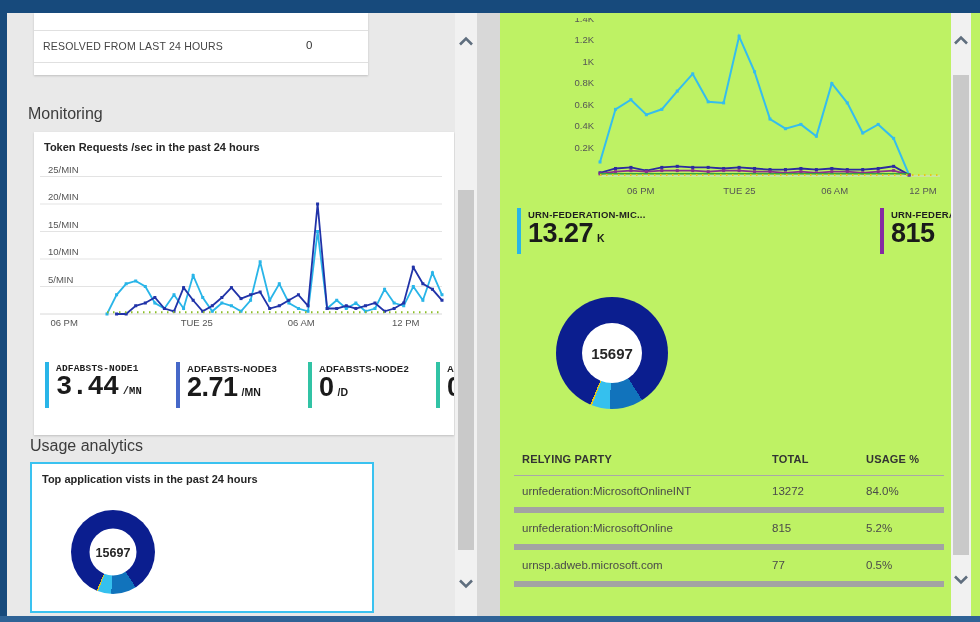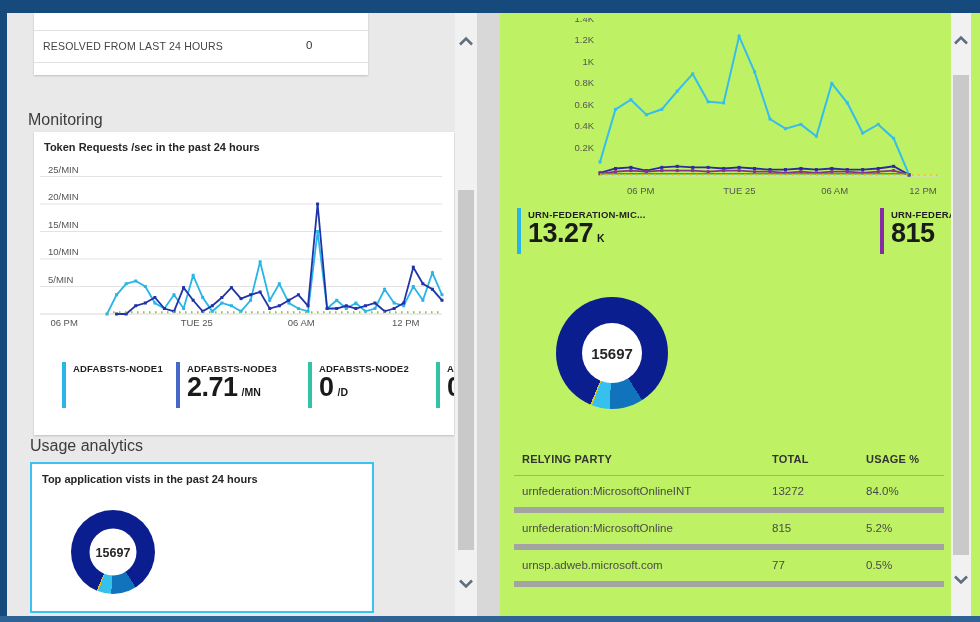--- a/index.html
+++ b/index.html
@@ -20,21 +20,21 @@
 
   
   .card{position:absolute;background:#fff;box-shadow:0 1px 2px rgba(0,0,0,0.18);}
   .resolved-card{left:27px;top:0;width:334px;height:62px;}
   .resolved-row{position:absolute;left:0;top:17px;width:100%;height:31px;
       border-top:1px solid #e0e0e0;border-bottom:1px solid #e0e0e0;text-decoration:underline;}
   .resolved-label{position:absolute;left:9px;top:9px;font-size:10.5px;color:#444;letter-spacing:.2px;}
   .resolved-value{position:absolute;left:272px;top:8px;font-size:11.5px;color:#333;}
 
   .section-heading{position:absolute;font-size:16px;color:#3c3c3c;}
-  .monitoring-heading{left:21px;top:98px;}
+  .monitoring-heading{left:21px;top:92px;}
   .usage-heading{left:23px;top:424px;}
 
   .monitoring-card{left:27px;top:119px;width:420px;height:303px;}
   .chart-title{position:absolute;left:10px;top:9px;font-size:11px;font-weight:bold;color:#262626;}
   .usage-card{left:23px;top:449px;width:340px;height:147px;border:2px solid #3ac2f0;box-shadow:none;}
 
   
   .metrics-row{position:absolute;overflow:hidden;}
   .metric{position:absolute;top:0;height:46px;border-left:4px solid #999;padding-left:7px;}
   .metric-label{font-size:9.5px;font-weight:bold;color:#1f1f1f;letter-spacing:.2px;white-space:nowrap;margin-top:1px;}
@@ -171,22 +171,23 @@
             <rect x="345.07142857142856" y="151.75" width="3" height="3" fill="#2133a8"></rect>
             <rect x="354.6428571428571" y="149" width="3" height="3" fill="#2133a8"></rect>
             <rect x="364.2142857142857" y="143.5" width="3" height="3" fill="#2133a8"></rect>
             <rect x="373.7857142857143" y="107.75" width="3" height="3" fill="#2133a8"></rect>
             <rect x="383.35714285714283" y="124.25" width="3" height="3" fill="#2133a8"></rect>
             <rect x="392.92857142857144" y="129.75" width="3" height="3" fill="#2133a8"></rect>
             <rect x="402.5" y="140.75" width="3" height="3" fill="#2133a8"></rect>
             <polyline points="69.0,154.3 78.6,154.3 88.1,154.3 97.7,154.3 107.3,154.3 116.9,154.3 126.4,154.3 136.0,154.3 145.6,154.3 155.1,154.3 164.7,154.3 174.3,154.3 183.9,154.3 193.4,154.3 203.0,154.3 212.6,154.3 222.1,154.3 231.7,154.3 241.3,154.3 250.9,154.3 260.4,154.3 270.0,154.3 279.6,154.3 289.1,154.3 298.7,154.3 308.3,154.3 317.9,154.3 327.4,154.3 337.0,154.3 346.6,154.3 356.1,154.3 365.7,154.3 375.3,154.3 384.9,154.3 394.4,154.3 404.0,154.3" fill="none" stroke="#8cbf26" stroke-width="2" stroke-dasharray="1.5,4.5"></polyline>
           </svg></div>
       <div class="metrics-row" style="left:10px;top:230px;width:410px;height:50px;" id="metrics-left">
-          <div class="metric" style="left: 18px; width: 125px; border-left-color: rgb(41, 181, 232);">
+          <div class="metric" style="left: 1px; width: 125px; border-left-color: rgb(41, 181, 232); font-family: Liberation Mono, monospace;">
             <div class="metric-label">ADFABSTS-NODE1</div>
+            <div class="metric-valrow"><span class="metric-value">3.44</span><span class="metric-unit">/MN</span></div>
           </div>
           <div class="metric" style="left: 132px; width: 125px; border-left-color: rgb(70, 104, 200);">
             <div class="metric-label">ADFABSTS-NODE3</div>
             <div class="metric-valrow"><span class="metric-value">2.71</span><span class="metric-unit">/MN</span></div>
           </div>
           <div class="metric" style="left: 264px; width: 120px; border-left-color: rgb(49, 195, 165);">
             <div class="metric-label">ADFABSTS-NODE2</div>
             <div class="metric-valrow"><span class="metric-value">0</span><span class="metric-unit">/D</span></div>
           </div>
           <div class="metric" style="left: 392px; width: 80px; border-left-color: rgb(49, 195, 165);">

